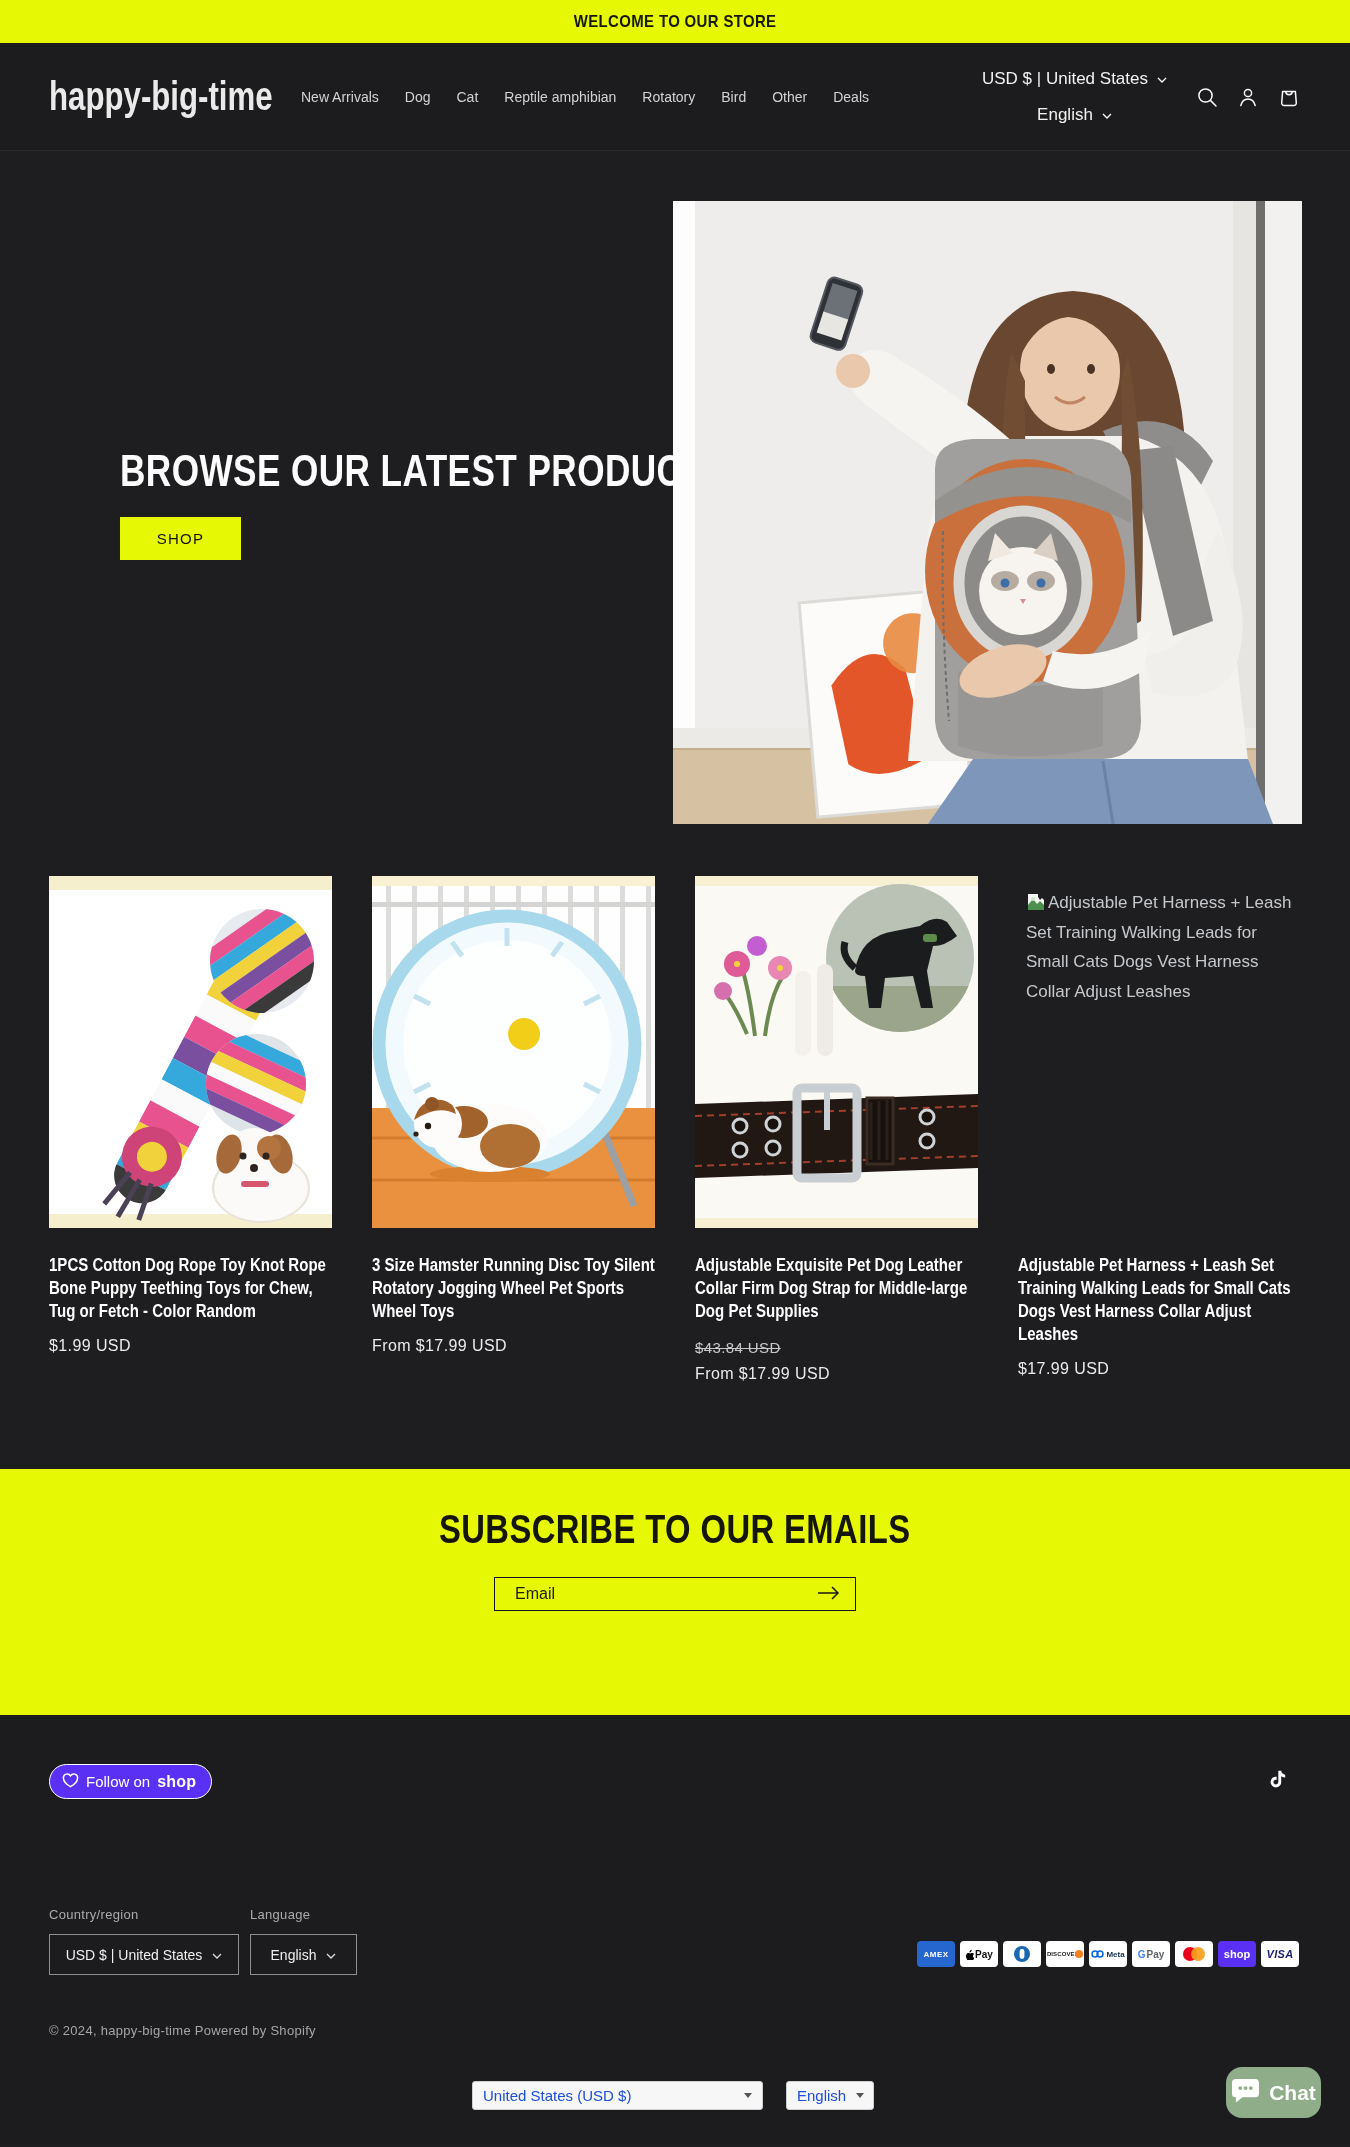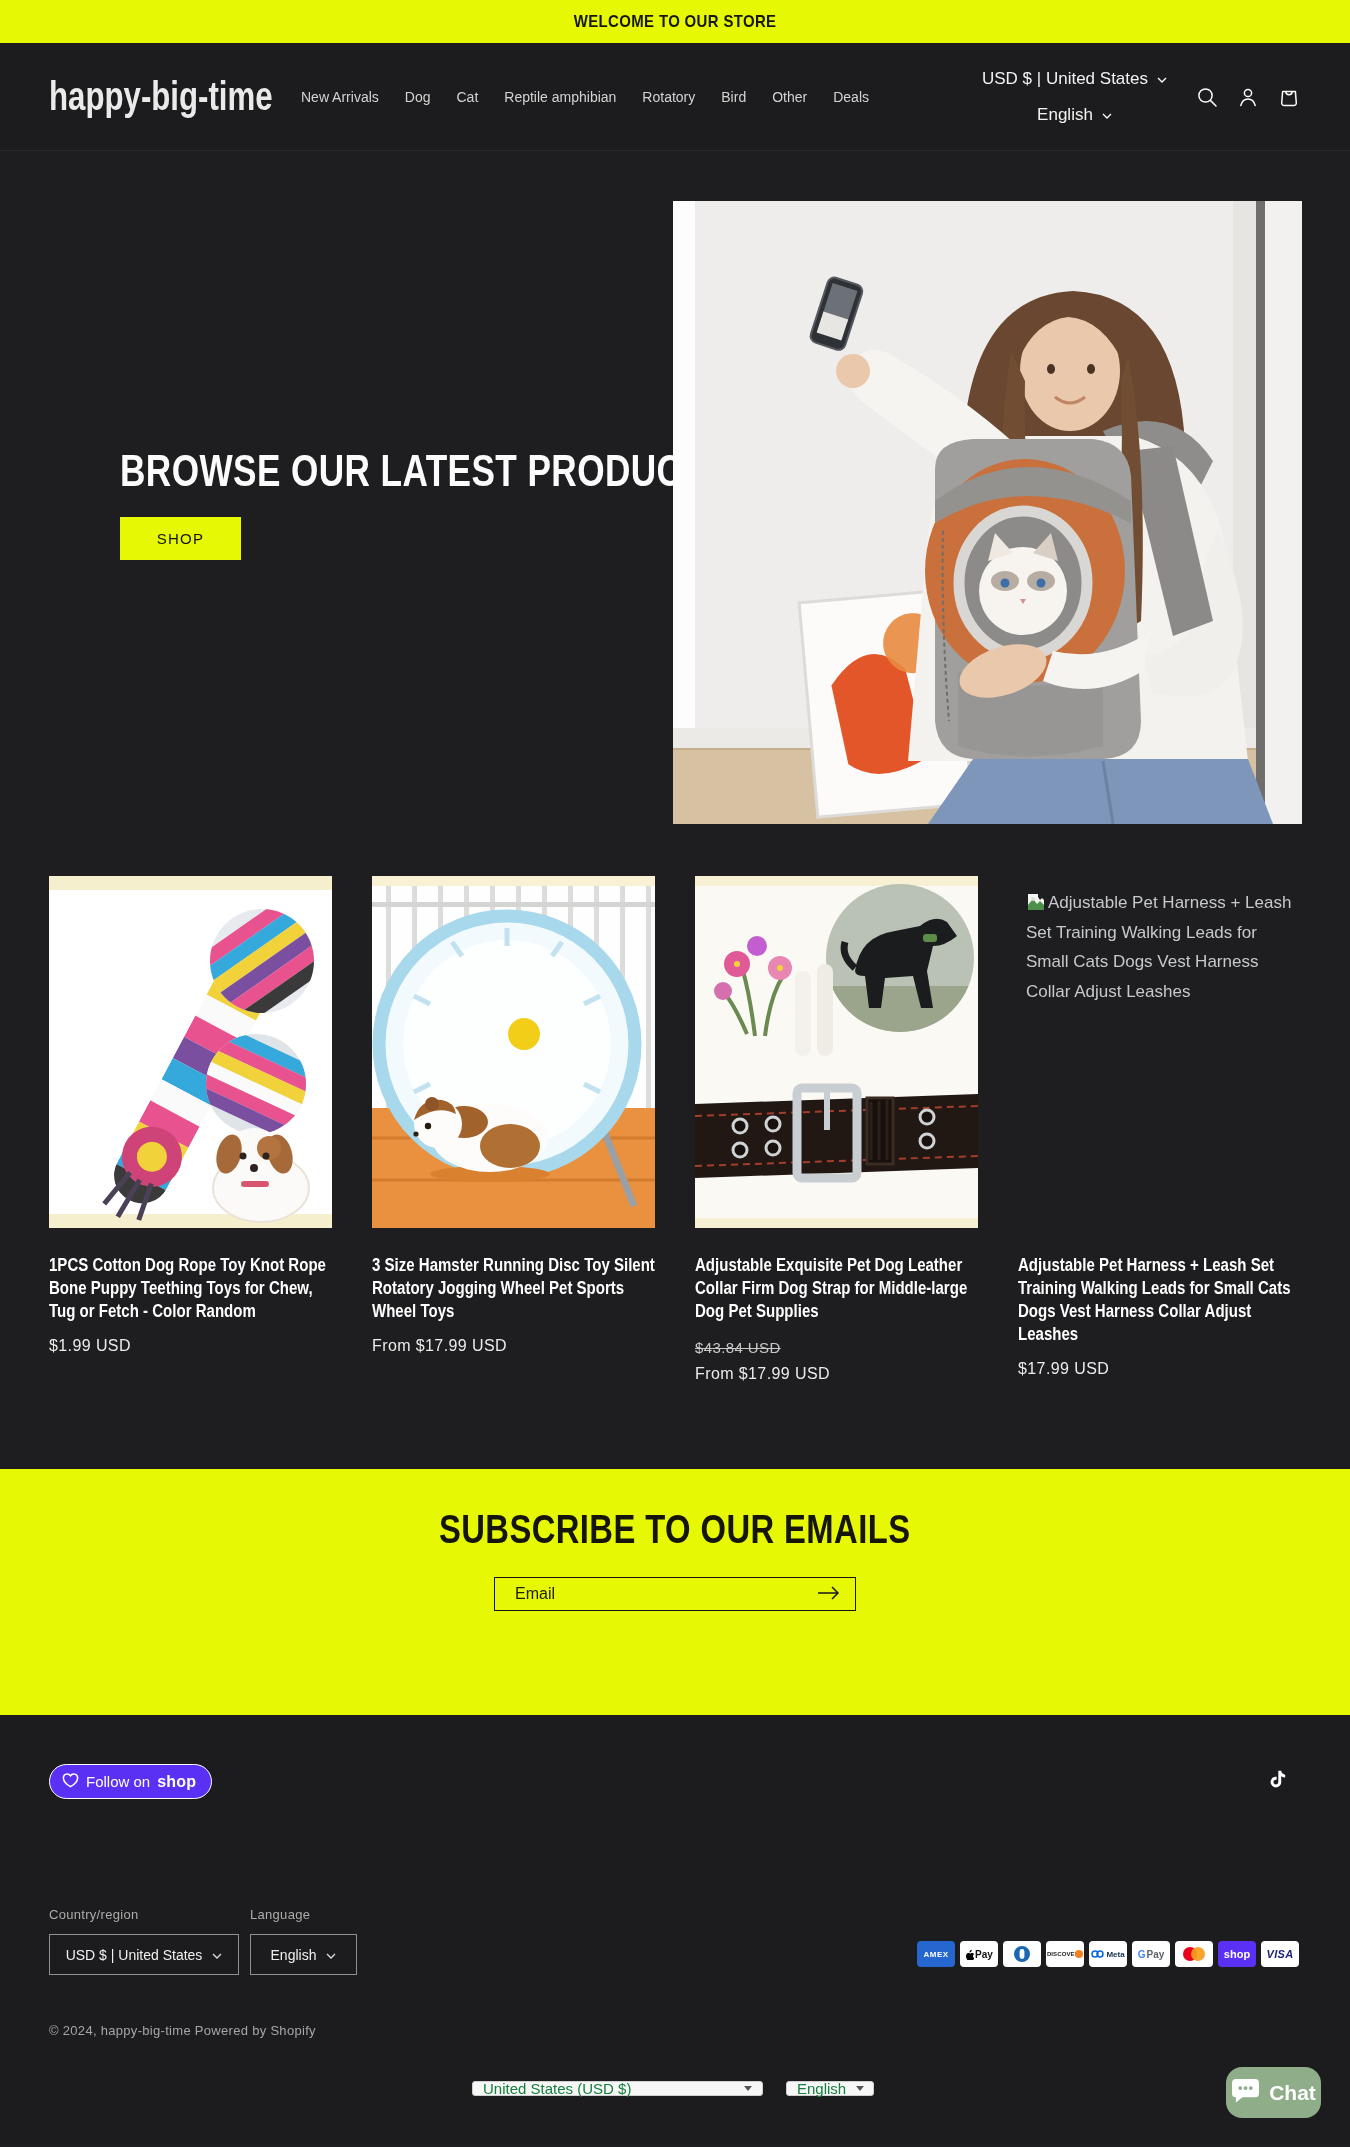--- a/index.html
+++ b/index.html
@@ -74,21 +74,21 @@
   .metapay span { color:#15304d; font-size:8px; font-weight:700; margin-left:2px; }
   .gpay .g { color:#4285F4; font-size:10px; font-weight:700; margin-right:1px; }
   .gpay span { color:#5f6368; font-size:10px; font-weight:700; }
   .mc i { width:14px; height:14px; border-radius:50%; display:block; }
   .mc .c1 { background:#EB001B; }
   .mc .c2 { background:#F79E1B; margin-left:-6px; opacity:.92; }
   .shoppay { background:#5A31F4; }
   .shoppay span { color:#fff; font-size:11px; font-weight:700; }
   .visa span { color:#1A1F71; font-size:11px; font-weight:800; font-style:italic; letter-spacing:.3px; }
   .copyright { position:absolute; left:49px; top:308px; font-size:13px; color:#a6a6a6; letter-spacing:.3px; }
-  .bottom-select { position:absolute; height:15px; background:#f7f7f7; border:1px solid #cfcfcf; border-radius:3px; display:flex; align-items:center; justify-content:space-between; padding:0 10px; font-size:15px; color:#15803d; cursor:pointer; }
+  .bottom-select { position:absolute; height:29px; background:#f7f7f7; border:1px solid #cfcfcf; border-radius:3px; display:flex; align-items:center; justify-content:space-between; padding:0 10px; font-size:15px; color:#1d4ed8; cursor:pointer; }
   #bottom-country { left:472px; top:366px; width:291px; }
   #bottom-language { left:786px; top:366px; width:88px; }
   .sel-arrow { width:0; height:0; border-left:4px solid transparent; border-right:4px solid transparent; border-top:5px solid #555; margin-left:10px; flex:none; }
   .chat-btn { position:absolute; right:29px; top:352px; width:95px; height:51px; border-radius:16px; background:#8fad88; border:none; display:flex; align-items:center; justify-content:center; gap:9px; color:#fff; font-weight:700; font-size:21px; cursor:pointer; font-family:inherit; }
 </style>
 </head>
 <body>
 
 <div class="page">
 

